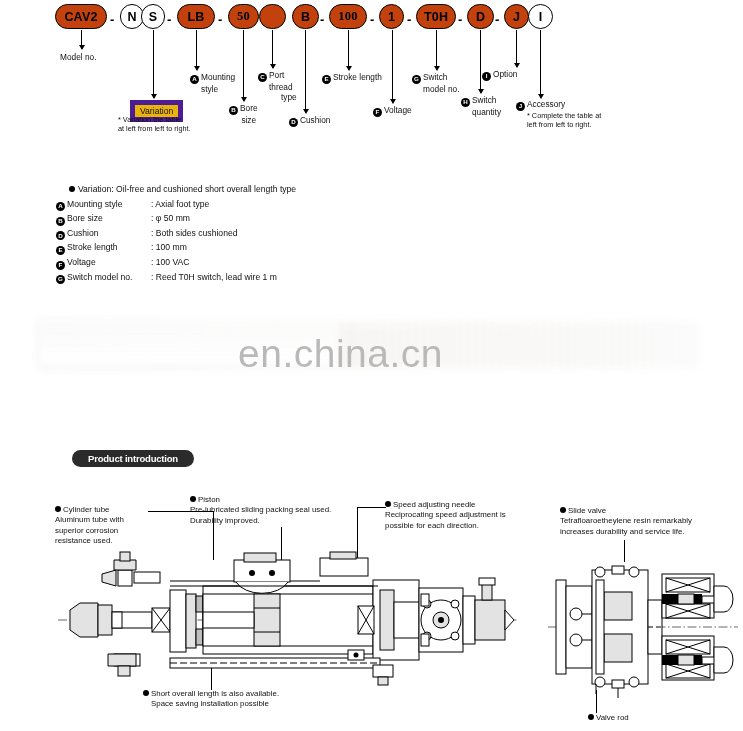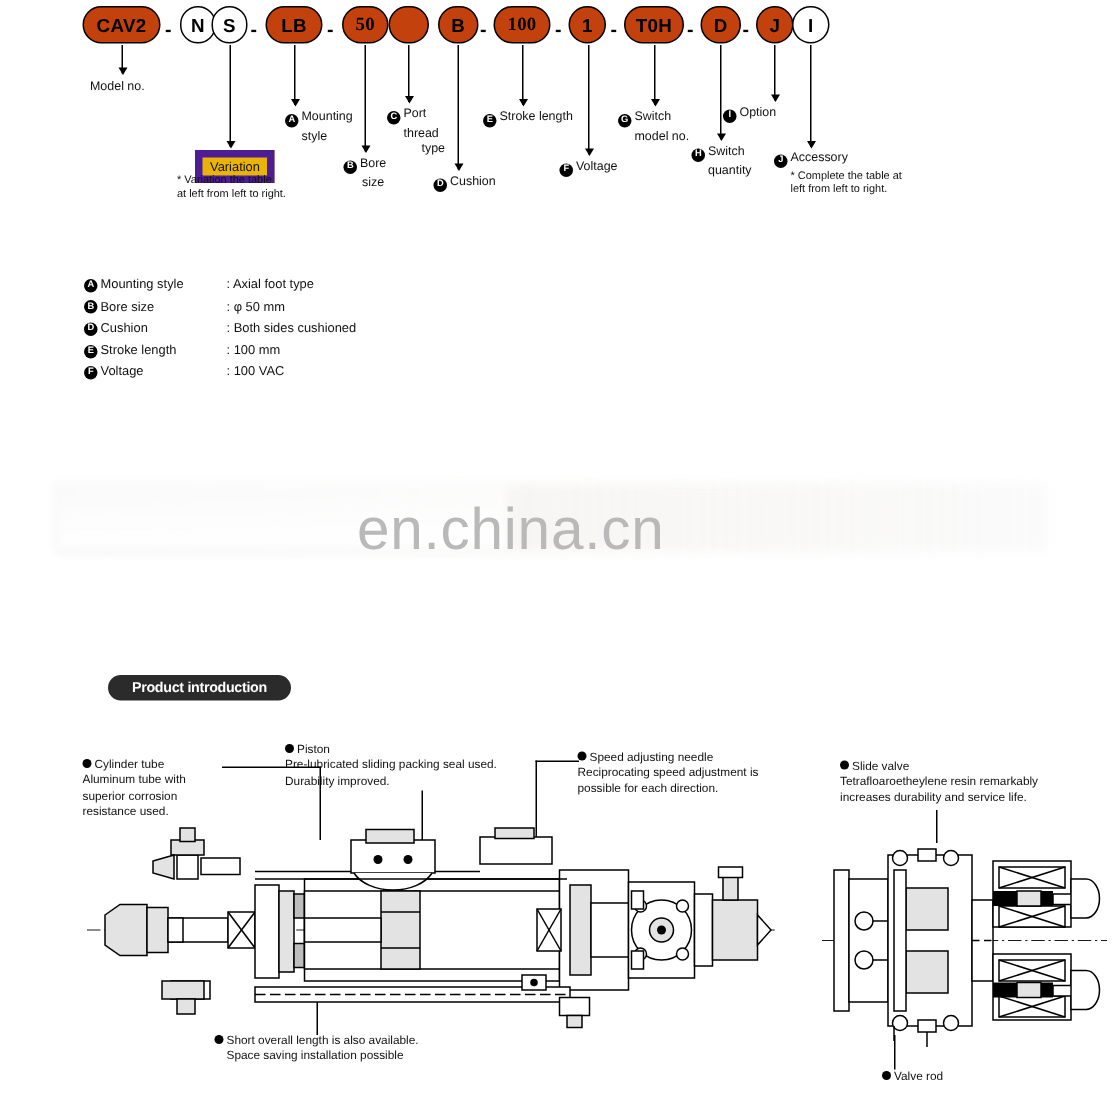--- a/index.html
+++ b/index.html
@@ -45,21 +45,21 @@
   #variation-box{
     position:absolute;border:5px solid #4c1d95;background:#eab308;
     padding:1px 5px;font-size:8.6px;color:#111;
   }
 
   
   #spec{position:absolute;left:56px;top:182px;font-size:8.6px;line-height:14.6px;}
   .spec-head{margin-bottom:.5px;}
   .spec-var{margin-left:13px;}
   .dot{display:inline-block;width:6px;height:6px;border-radius:50%;background:#000;margin-right:3px;vertical-align:0px;}
-  .srow{display:flex;align-items:center;}
+  .srow{display:flex;align-items:flex-end;}
   .srow .badge{margin-top:2px;flex:0 0 auto;}
   .sname{width:84px;flex:0 0 auto;}
   .sval{flex:1 1 auto;}
 
   
   #wm-blur{
     position:absolute;left:38px;top:318px;width:300px;height:48px;
     background:linear-gradient(180deg,rgba(255,255,255,.55),rgba(255,255,255,.97));
     filter:blur(3px);
   }
@@ -227,20 +227,23 @@
   <span class="badge">I</span><span>Option</span>
 </div>
 
 <div class="clabel" style="left:516px;top:99px;">
   <span class="badge">J</span><span>Accessory</span>
   <span class="note" style="margin-left:11px;">* Complete the table at</span>
   <span class="note" style="margin-left:11px;">left from left to right.</span>
 </div>
 
 <div id="spec">
+  <div class="spec-var">
+    <span class="dot"></span><span>Variation: Oil-free and cushioned short overall length type</span>
+  </div>
 
   <div class="srow">
     <span class="badge">A</span>
     <span class="sname">Mounting style</span>
     <span class="sval">: Axial foot type</span>
   </div>
   <div class="srow">
     <span class="badge">B</span>
     <span class="sname">Bore size</span>
     <span class="sval">: φ 50 mm</span>
@@ -252,20 +255,25 @@
   </div>
   <div class="srow">
     <span class="badge">E</span>
     <span class="sname">Stroke length</span>
     <span class="sval">: 100 mm</span>
   </div>
   <div class="srow">
     <span class="badge">F</span>
     <span class="sname">Voltage</span>
     <span class="sval">: 100 VAC</span>
+  </div>
+  <div class="srow">
+    <span class="badge">G</span>
+    <span class="sname">Switch model no.</span>
+    <span class="sval">: Reed T0H switch, lead wire 1 m</span>
   </div>
 </div>
 
 <div id="wm-blur2"></div>
 <div id="wm-blur"></div>
 <div id="watermark">en.china.cn</div>
 
 <div id="pi-pill">
   <span>Product introduction</span>
 </div>

